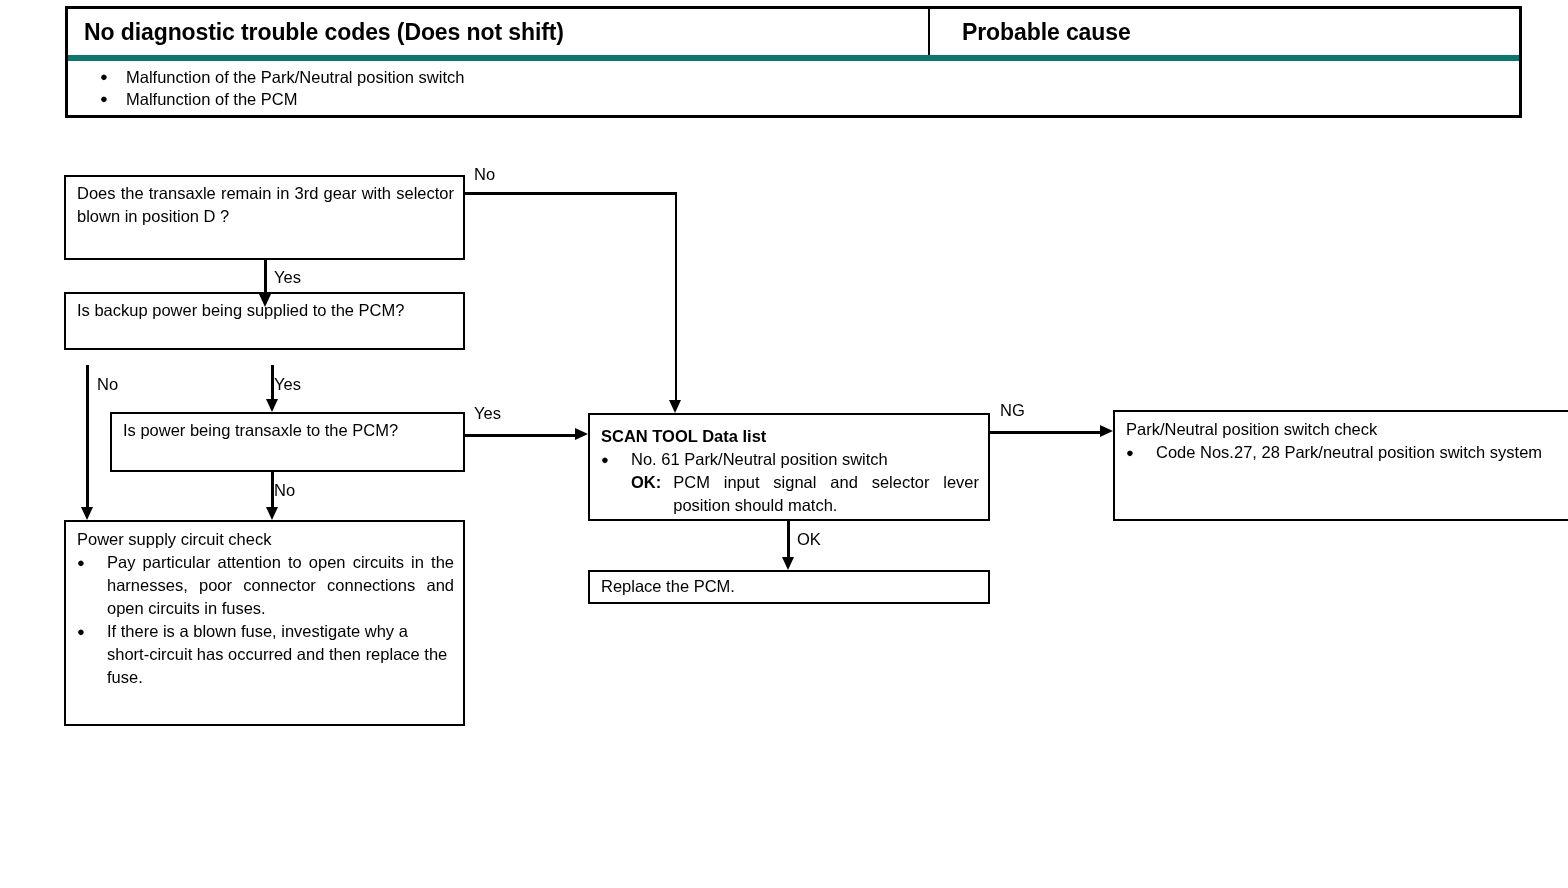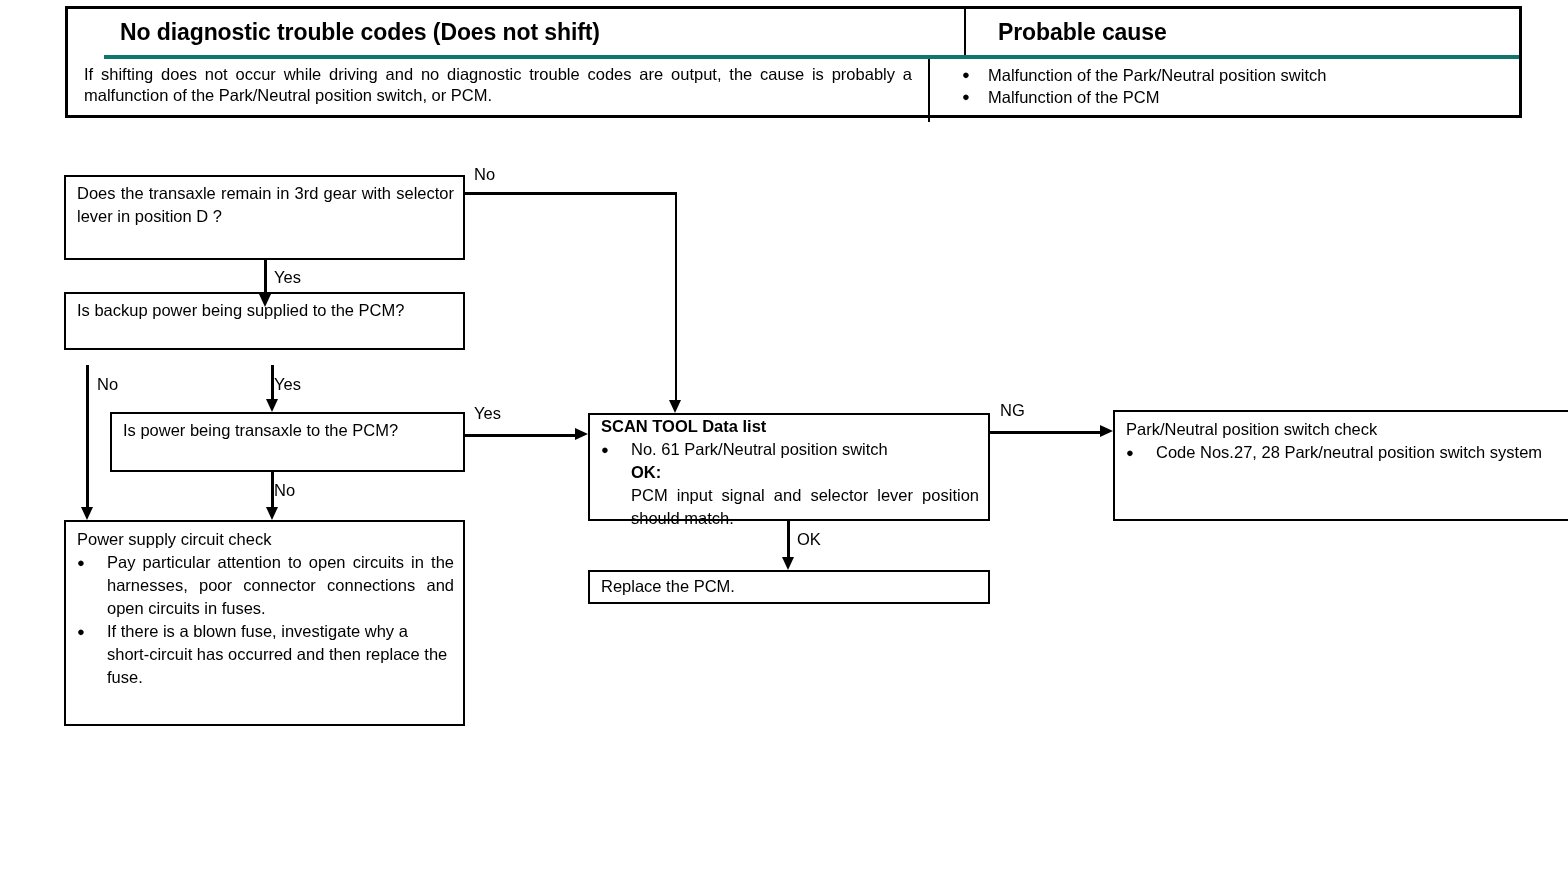--- a/index.html
+++ b/index.html
@@ -21,21 +21,21 @@
 
   
   #header-table {
     left: 65px; top: 6px;
     width: 1457px; height: 112px;
     border: 3px solid #000;
     display: flex;
     flex-direction: column;
   }
   .hdr-row { display: flex; flex: 0 0 auto; }
-  .hdr-row.top { height: 46px; border-bottom: 4px solid #0f766e; margin-left: 36px; }
+  .hdr-row.top { height: 46px; border-bottom: 6px solid #0f766e; }
   .hdr-row.bottom { height: 63px; }
   .hdr-cell-left {
     width: 862px;
     border-right: 2px solid #000;
     box-sizing: border-box;
     display: flex;
     align-items: center;
     padding: 0 16px;
   }
   .hdr-cell-right {
@@ -93,21 +93,20 @@
     flex: 0 0 30px;
     font-size: 13px;
     line-height: 23px;
   }
   .fbox .hang .htext { flex: 1 1 auto; }
   .bold { font-weight: bold; }
 
   .indent-sub {
     padding-left: 30px;
     display: flex;
-    flex-direction: column;
   }
   .indent-sub .oklab {
     font-weight: bold;
     flex: 0 0 auto;
     padding-right: 12px;
   }
   .indent-sub .oktext { flex: 1 1 auto; }
 
   
   .vline { position: absolute; width: 2.5px; background: #000; }
@@ -141,40 +140,37 @@
   <div class="hdr-row top">
     <div class="hdr-cell-left">
       <span class="hdr-title">No diagnostic trouble codes (Does not shift)</span>
     </div>
     <div class="hdr-cell-right">
       <span class="hdr-title">Probable cause</span>
     </div>
   </div>
 
   <div class="hdr-row bottom">
-    <div class="hdr-cell-left">
-      <div class="hdr-body">If shifting does not occur while driving and no diagnostic trouble codes are output, the cause is probably a malfunction of the Park/Neutral position switch, or PCM.</div>
-    </div>
     <div class="hdr-cell-right">
       <div class="cause-list">
         <div class="cause-item">
           <span class="bullet">●</span>
           <span>Malfunction of the Park/Neutral position switch</span>
         </div>
         <div class="cause-item">
           <span class="bullet">●</span>
           <span>Malfunction of the PCM</span>
         </div>
       </div>
     </div>
   </div>
 </div>
 
 <div class="abs fbox just" style="left:64px; top:175px; width:401px; height:85px;">
-  <div>Does the transaxle remain in 3rd gear with selector lever in position D ?</div>
+  <div>Does the transaxle remain in 3rd gear with selector blown in position D ?</div>
 </div>
 
 <div class="abs fbox" style="left:64px; top:292px; width:401px; height:58px;">
   <div>Is backup power being supplied to the PCM?</div>
 </div>
 
 <div class="abs fbox just" style="left:110px; top:412px; width:355px; height:60px;">
   <div>Is power being transaxle to the PCM?</div>
 </div>
 
@@ -183,21 +179,21 @@
   <div class="hang">
     <span class="bullet">●</span>
     <span class="htext just">Pay particular attention to open circuits in the harnesses, poor connector connections and open circuits in fuses.</span>
   </div>
   <div class="hang">
     <span class="bullet">●</span>
     <span class="htext">If there is a blown fuse, investigate why a short-circuit has occurred and then replace the fuse.</span>
   </div>
 </div>
 
-<div class="abs fbox" style="left:588px; top:413px; width:402px; height:108px; padding-top:0;">
+<div class="abs fbox" style="left:588px; top:413px; width:402px; height:108px; padding-top:10px;">
   <div class="bold">SCAN TOOL Data list</div>
   <div class="hang">
     <span class="bullet">●</span>
     <span class="htext">No. 61 Park/Neutral position switch</span>
   </div>
   <div class="indent-sub">
     <span class="oklab">OK:</span>
     <span class="oktext just">PCM input signal and selector lever position should match.</span>
   </div>
 </div>

